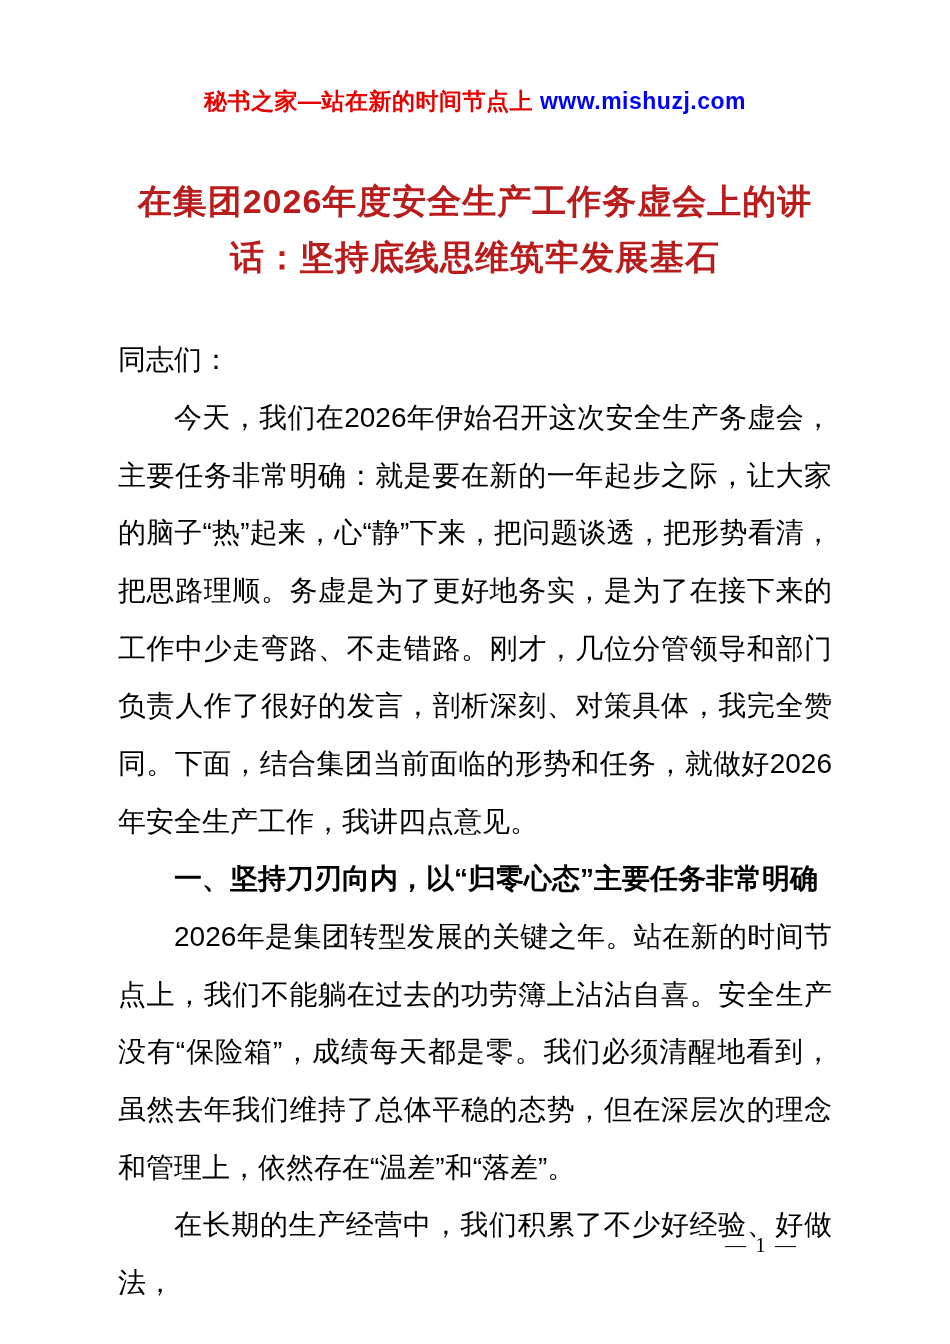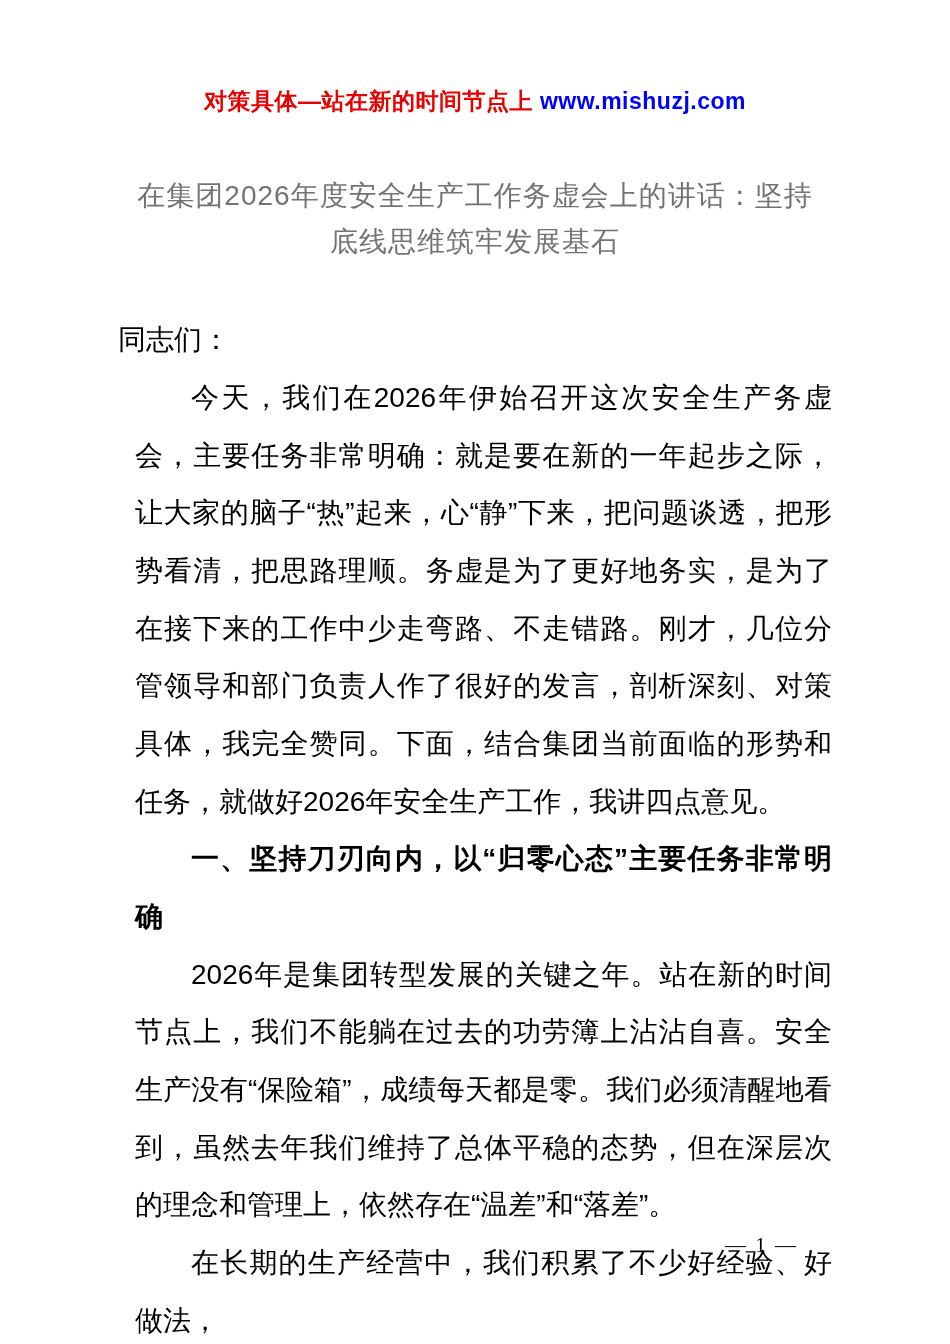--- a/index.html
+++ b/index.html
@@ -24,55 +24,55 @@
     margin-bottom: 56px;
     white-space: nowrap;
   }
   .site-name, .site-tagline { color: var(--header-red, #e60000); }
   .site-url {
     color: var(--url-blue, #0000ff);
     text-decoration: none;
     cursor: pointer;
   }
   .doc-title {
-    font-size: 28px;
-    font-weight: normal;
-    color: #737373;
+    font-size: 34px;
+    font-weight: bold;
+    color: #b91c1c;
     text-align: center;
     line-height: 1.65;
     letter-spacing: 1px;
     margin: 0 6px 46px 6px;
   }
   .doc-body {
     font-size: 28px;
     color: #000000;
     line-height: 2.06;
     text-align: justify;
     text-justify: inter-ideograph;
   }
   .para { margin: 0; }
-  .para.indent { text-indent: 2em; margin-left: 17px; }
+  .para.indent { text-indent: 2em; }
   .para.bold { font-weight: bold; }
   .page-number {
     position: absolute;
     right: 152px;
     bottom: 86px;
     font-size: 21px;
     color: #000000;
     letter-spacing: 2px;
     font-family: "Liberation Serif", "DejaVu Serif", serif;
   }
 </style>
 </head>
 <body>
 
 <div class="page">
 
   <div class="site-header">
-    <span class="site-name">对策具体</span><span class="site-tagline">—站在新的时间节点上 </span><a class="site-url">www.mishuzj.com</a>
+    <span class="site-name">秘书之家</span><span class="site-tagline">—站在新的时间节点上 </span><a class="site-url">www.mishuzj.com</a>
   </div>
 
   <h1 class="doc-title">在集团2026年度安全生产工作务虚会上的讲话：坚持底线思维筑牢发展基石</h1>
 
   <div class="doc-body">
       <p class="para">同志们：</p>
       <p class="para indent">今天，我们在2026年伊始召开这次安全生产务虚会，主要任务非常明确：就是要在新的一年起步之际，让大家的脑子“热”起来，心“静”下来，把问题谈透，把形势看清，把思路理顺。务虚是为了更好地务实，是为了在接下来的工作中少走弯路、不走错路。刚才，几位分管领导和部门负责人作了很好的发言，剖析深刻、对策具体，我完全赞同。下面，结合集团当前面临的形势和任务，就做好2026年安全生产工作，我讲四点意见。</p>
       <p class="para bold indent">一、坚持刀刃向内，以“归零心态”主要任务非常明确</p>
       <p class="para indent">2026年是集团转型发展的关键之年。站在新的时间节点上，我们不能躺在过去的功劳簿上沾沾自喜。安全生产没有“保险箱”，成绩每天都是零。我们必须清醒地看到，虽然去年我们维持了总体平稳的态势，但在深层次的理念和管理上，依然存在“温差”和“落差”。</p>
       <p class="para indent">在长期的生产经营中，我们积累了不少好经验、好做法，</p>

